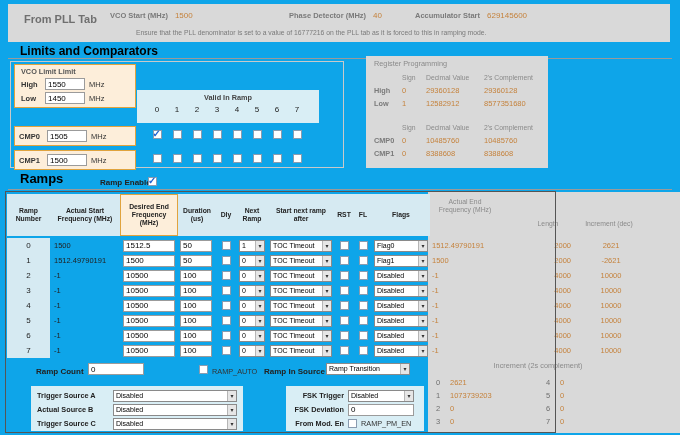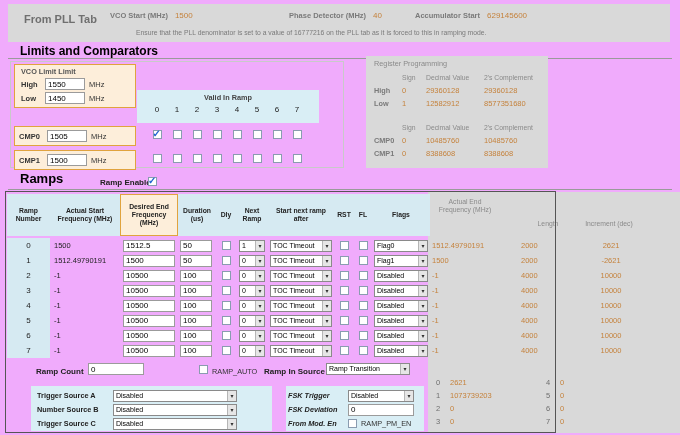--- a/index.html
+++ b/index.html
@@ -1,17 +1,17 @@
 <!DOCTYPE html>
 <html><head>
 <meta charset="utf-8">
 <style>
   *{margin:0;padding:0;box-sizing:border-box;}
   body{background:#fff;font-family:"Liberation Sans",sans-serif;}
-  .screen{position:relative;width:680px;height:435px;background:#f0abfc;overflow:hidden;font-size:8px;color:#222;}
+  .screen{position:relative;width:680px;height:435px;background:#0ea5e9;overflow:hidden;font-size:8px;color:#222;}
 
   
   .topbar{position:absolute;left:8px;top:4px;width:662px;height:38px;background:#d9d9d9;}
   .tb-title{position:absolute;left:16px;top:9px;font-size:11px;font-weight:bold;color:#6f6f6f;}
   .tb-field{position:absolute;top:7px;display:flex;gap:7px;align-items:baseline;}
   .tbf0{left:102px;}.tbf1{left:281px;}.tbf2{left:407px;}
   .tb-lbl{font-size:7.5px;font-weight:bold;color:#7a7a7a;}
   .tb-val{font-size:8px;color:#c5823c;}
   .tb-note{position:absolute;left:128px;top:25px;font-size:6.8px;color:#7a7a7a;}
 
@@ -65,21 +65,21 @@
 
   
   .end-panel{position:absolute;left:428px;top:192px;width:252px;height:241px;background:#d9d9d9;}
   .ep-head{position:absolute;color:#8a8a8a;font-size:6.8px;text-align:center;line-height:1.25;top:6px;}
   .ep-head-freq{left:6px;width:62px;}
   .ep-head-len{left:98px;width:44px;top:28px;}
   .ep-head-inc{left:146px;width:70px;top:28px;}
   .ep-rows{position:absolute;left:0;top:46px;width:100%;}
   .ep-row{display:flex;height:15px;align-items:center;font-size:7.5px;}
   .ep-freq{width:93px;padding-left:4px;color:#c5823c;white-space:nowrap;overflow:hidden;}
-  .ep-len{width:50px;text-align:left;color:#c5823c;}
+  .ep-len{width:50px;text-align:right;color:#c5823c;}
   .ep-inc{width:80px;text-align:center;color:#c5823c;}
   .inc-title{position:absolute;left:20px;top:169px;width:180px;text-align:center;color:#8a8a8a;font-size:7.3px;}
   .inc-grid{position:absolute;left:8px;top:184px;display:grid;grid-auto-flow:column;grid-template-rows:repeat(4,13px);grid-template-columns:110px 110px;}
   .inc-entry{display:flex;gap:8px;align-items:center;font-size:7.5px;}
   .inc-idx{color:#6f6f6f;min-width:6px;}
   .inc-val{color:#c5823c;}
 
   
   .ramps-box{position:absolute;left:5px;top:191px;width:551px;height:242px;border:1px solid #555;z-index:2;}
   .thead{position:absolute;left:1px;top:2px;display:flex;height:42px;background:#d6eaf2;width:423px;}
@@ -102,27 +102,27 @@
 
   
   .rc-lbl{position:absolute;left:30px;top:175px;font-weight:bold;}
   .rc-input{position:absolute;left:82px;top:171px;}
   .ra-lbl{position:absolute;left:150px;top:175px;font-weight:bold;margin-top:19px;}
   .ra-cb{position:absolute;left:193px;top:173px;}
   .ra-cbl{position:absolute;left:206px;top:175px;font-size:7.3px;color:#333;}
   .ris-lbl{position:absolute;left:258px;top:175px;font-weight:bold;}
   .ris-dd{position:absolute;left:320px;top:171px;}
 
-  .trigger-box{position:absolute;left:25px;top:194px;width:241px;height:45px;background:#d9eef5;padding:3px 0 0 6px;}
+  .trigger-box{position:absolute;left:25px;top:194px;width:212px;height:45px;background:#d9eef5;padding:3px 0 0 6px;}
   .trig-row{display:flex;align-items:center;height:13px;margin-bottom:1px;gap:4px;}
   .trig-lbl{width:72px;font-size:7.3px;font-weight:bold;}
 
   .fsk-box{position:absolute;left:280px;top:194px;width:138px;height:45px;background:#d9eef5;padding:3px 0 0 2px;}
   .fsk-row{display:flex;align-items:center;height:13px;margin-bottom:1px;gap:4px;}
-  .fsk-lbl{width:56px;font-size:7.3px;font-weight:bold;font-style:italic;}
+  .fsk-lbl{width:56px;font-size:7.3px;font-weight:bold;text-align:right;}
   .cb-lbl{font-size:7.3px;color:#333;}
 </style>
 </head>
 <body>
 
 <div class="screen">
 
   <div class="topbar">
     <div class="tb-title">From PLL Tab</div>
     <div class="tb-field tbf0">
@@ -327,20 +327,21 @@
    <span class="ep-freq">-1</span>
    <span class="ep-len">4000</span>
    <span class="ep-inc">10000</span>
  </div>
         <div class="ep-row">
    <span class="ep-freq">-1</span>
    <span class="ep-len">4000</span>
    <span class="ep-inc">10000</span>
  </div>
       </div>
+    <div class="inc-title">Increment (2s complement)</div>
     <div class="inc-grid">
         <div class="inc-entry">
           <span class="inc-idx">0</span>
           <span class="inc-val">2621</span>
         </div>
         <div class="inc-entry">
           <span class="inc-idx">1</span>
           <span class="inc-val">1073739203</span>
         </div>
         <div class="inc-entry">
@@ -695,21 +696,21 @@
 
     <div class="trigger-box">
         <div class="trig-row">
           <span class="trig-lbl">Trigger Source A</span>
           <span class="dd w124">
             <span class="ddv">Disabled</span>
             <span class="dda">▾</span>
           </span>
         </div>
         <div class="trig-row">
-          <span class="trig-lbl">Number Source B</span>
+          <span class="trig-lbl">Actual Source B</span>
           <span class="dd w124">
             <span class="ddv">Disabled</span>
             <span class="dda">▾</span>
           </span>
         </div>
         <div class="trig-row">
           <span class="trig-lbl">Trigger Source C</span>
           <span class="dd w124">
             <span class="ddv">Disabled</span>
             <span class="dda">▾</span>

